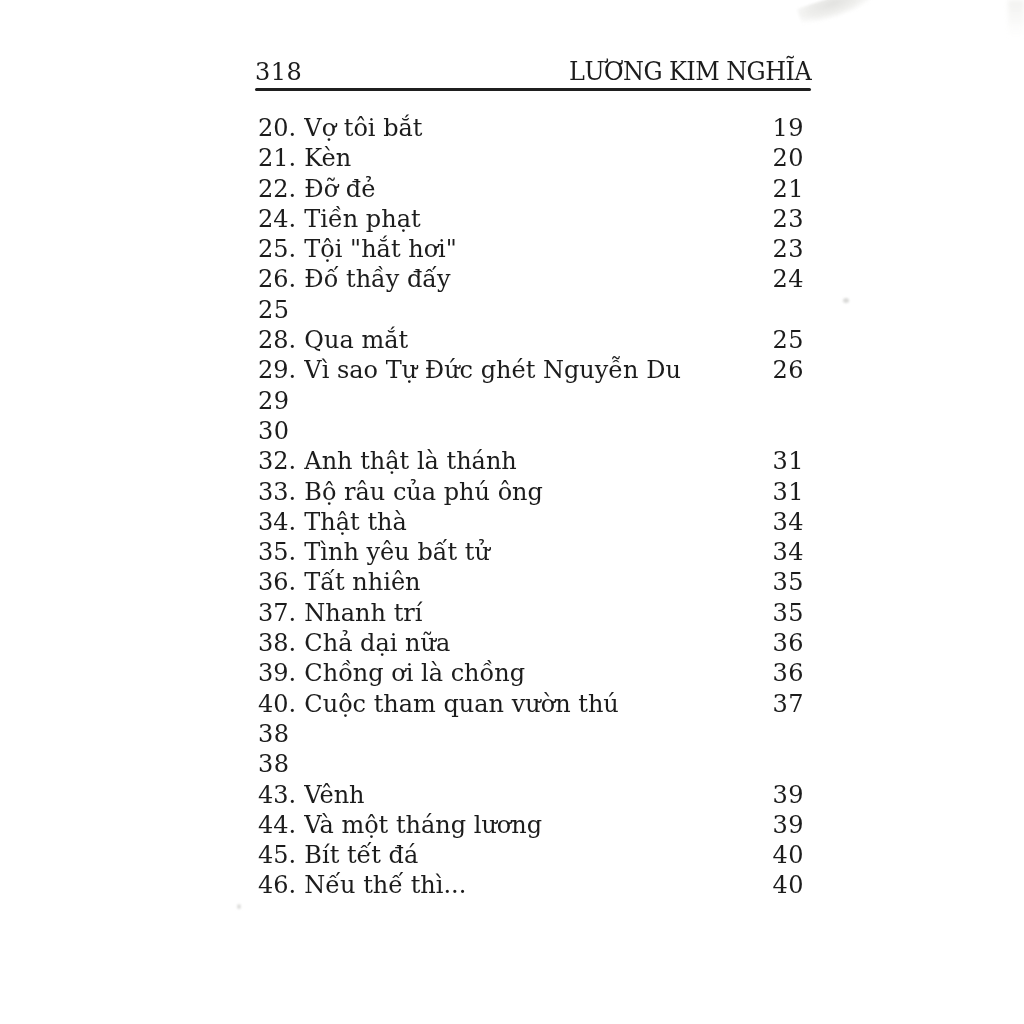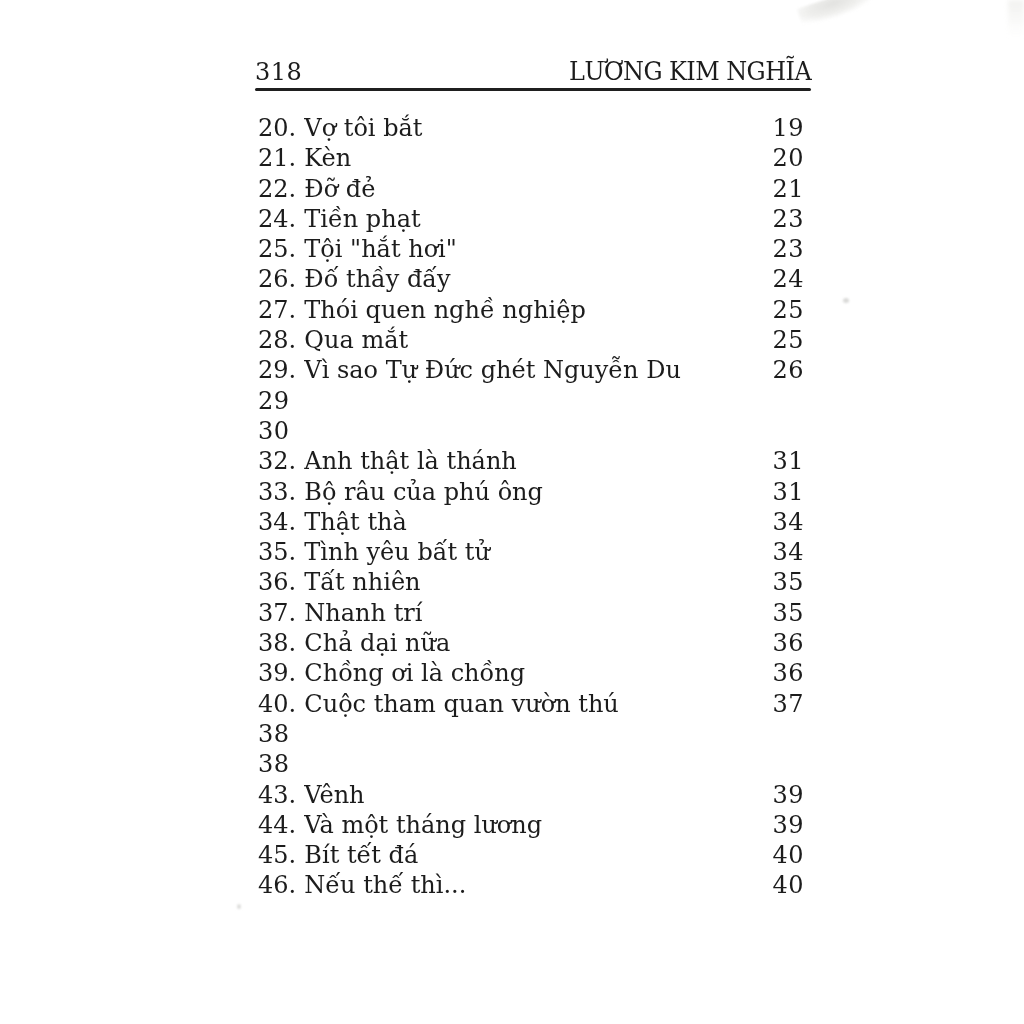--- a/index.html
+++ b/index.html
@@ -145,21 +145,20 @@
       </div>
     <div class="row">
         <span class="label"><span class="num">25.</span><span>Tội "hắt hơi"</span></span>
         <span class="pg">23</span>
       </div>
     <div class="row">
         <span class="label"><span class="num">26.</span><span>Đố thầy đấy</span></span>
         <span class="pg">24</span>
       </div>
     <div class="row">
-        <span class="label"><span class="num">27.</span><span>Thói quen nghề nghiệp</span></span>
         <span class="pg">25</span>
       </div>
     <div class="row">
         <span class="label"><span class="num">28.</span><span>Qua mắt</span></span>
         <span class="pg">25</span>
       </div>
     <div class="row">
         <span class="label"><span class="num">29.</span><span>Vì sao Tự Đức ghét Nguyễn Du</span></span>
         <span class="pg">26</span>
       </div>

